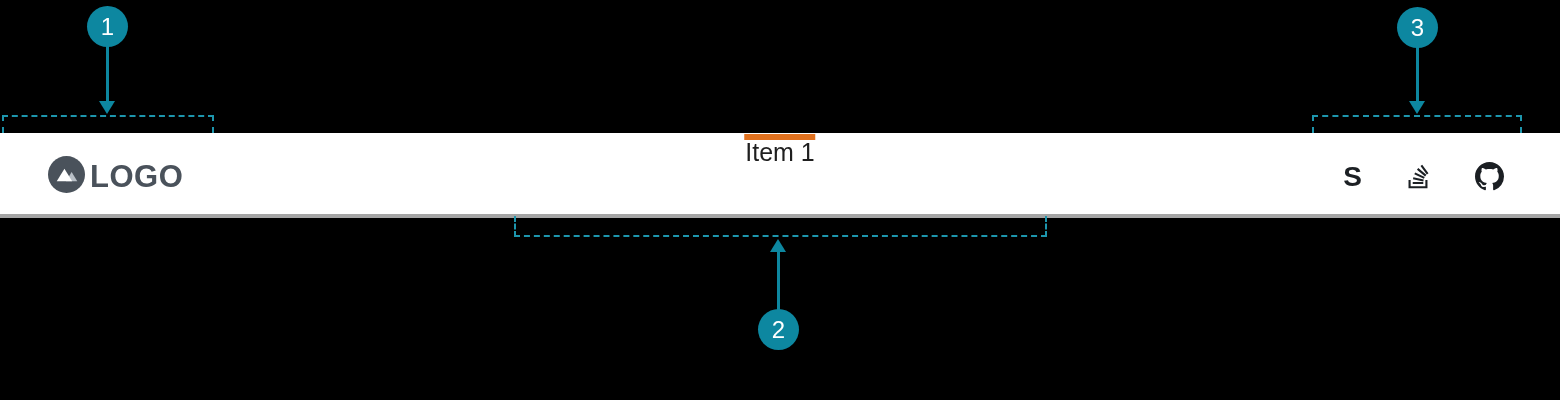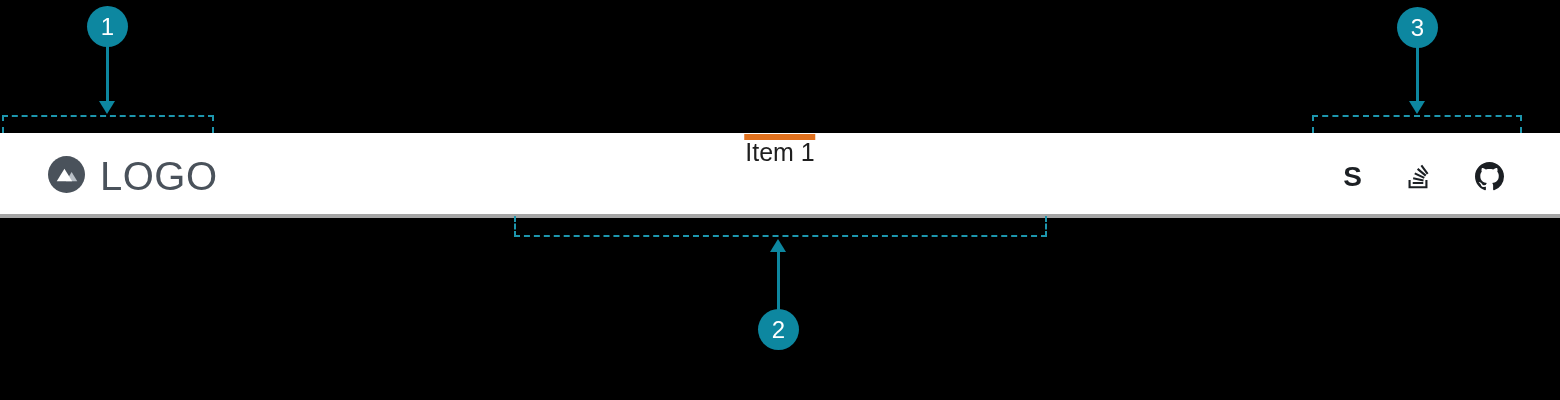--- a/index.html
+++ b/index.html
@@ -21,23 +21,22 @@
     border-bottom: 4px solid #a5a5a5;
     box-sizing: content-box;
   }
   .logo {
     position: absolute; left: 48px; top: 0; height: 81px;
     display: flex; align-items: center; gap: 5px;
     padding-top: 6px; box-sizing: border-box;
     cursor: pointer;
   }
   .logo-text {
-    font-size: 40px; font-weight: 400; color: #4a525b;
+    font-size: 31px; font-weight: 700; color: #4a525b;
     letter-spacing: 0.5px;
-    margin-left: 10px;
   }
   .nav {
     position: absolute; left: 50%; top: 0; transform: translateX(-50%);
     height: 81px; display: flex; gap: 35px; align-items: stretch;
   }
   .nav-item {
     position: relative; height: 100%;
     display: flex; align-items: flex-start;
     padding-top: 5px; box-sizing: border-box;
     font-size: 25px; color: #1f1f1f; white-space: nowrap;

